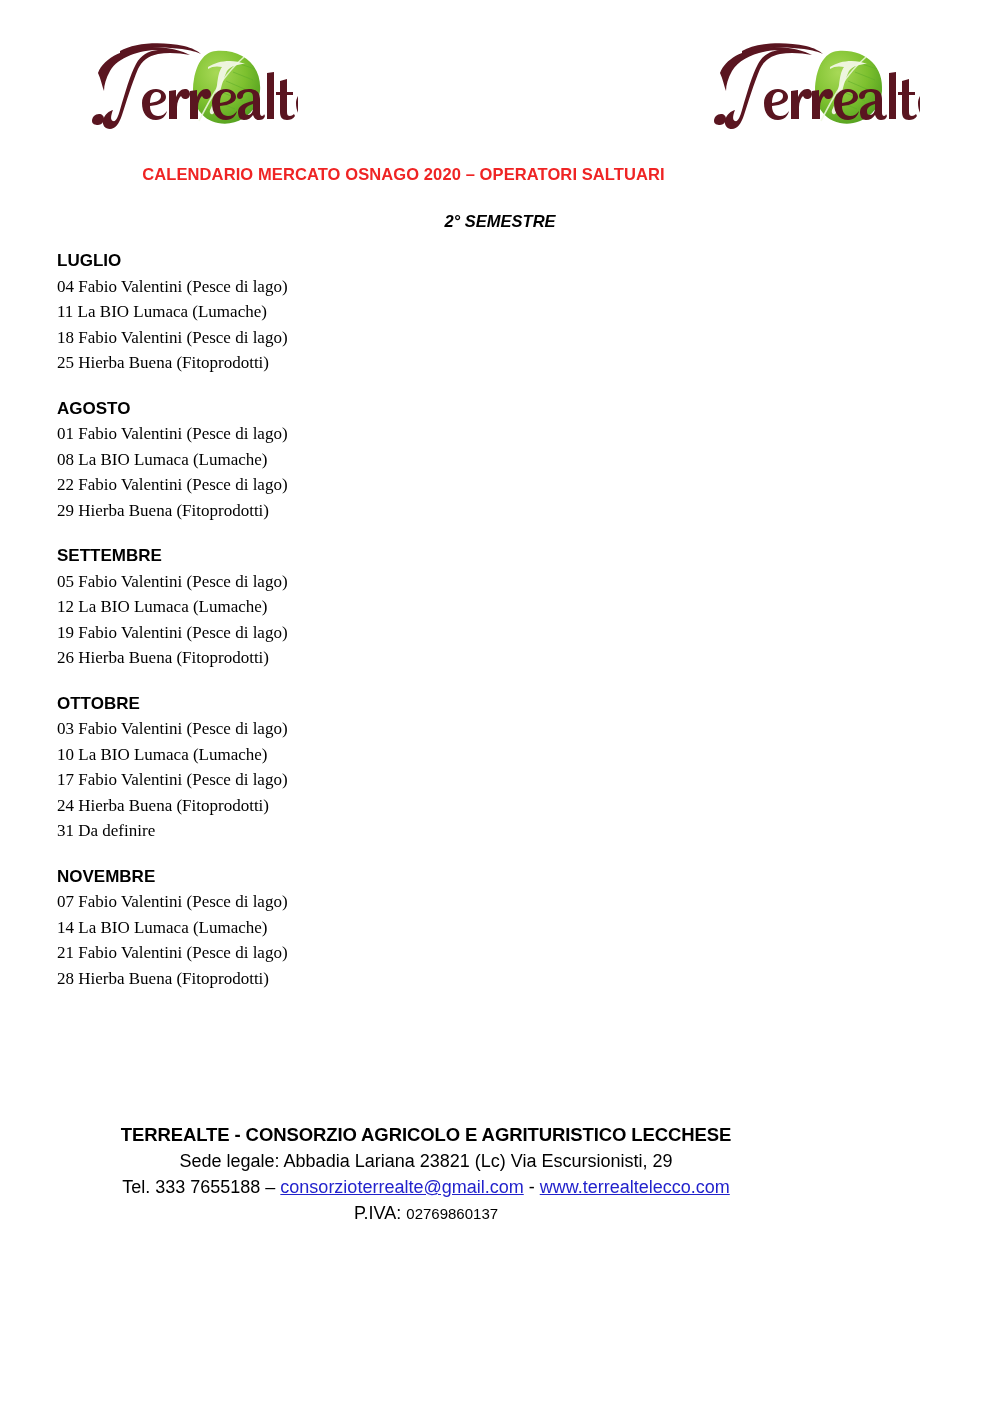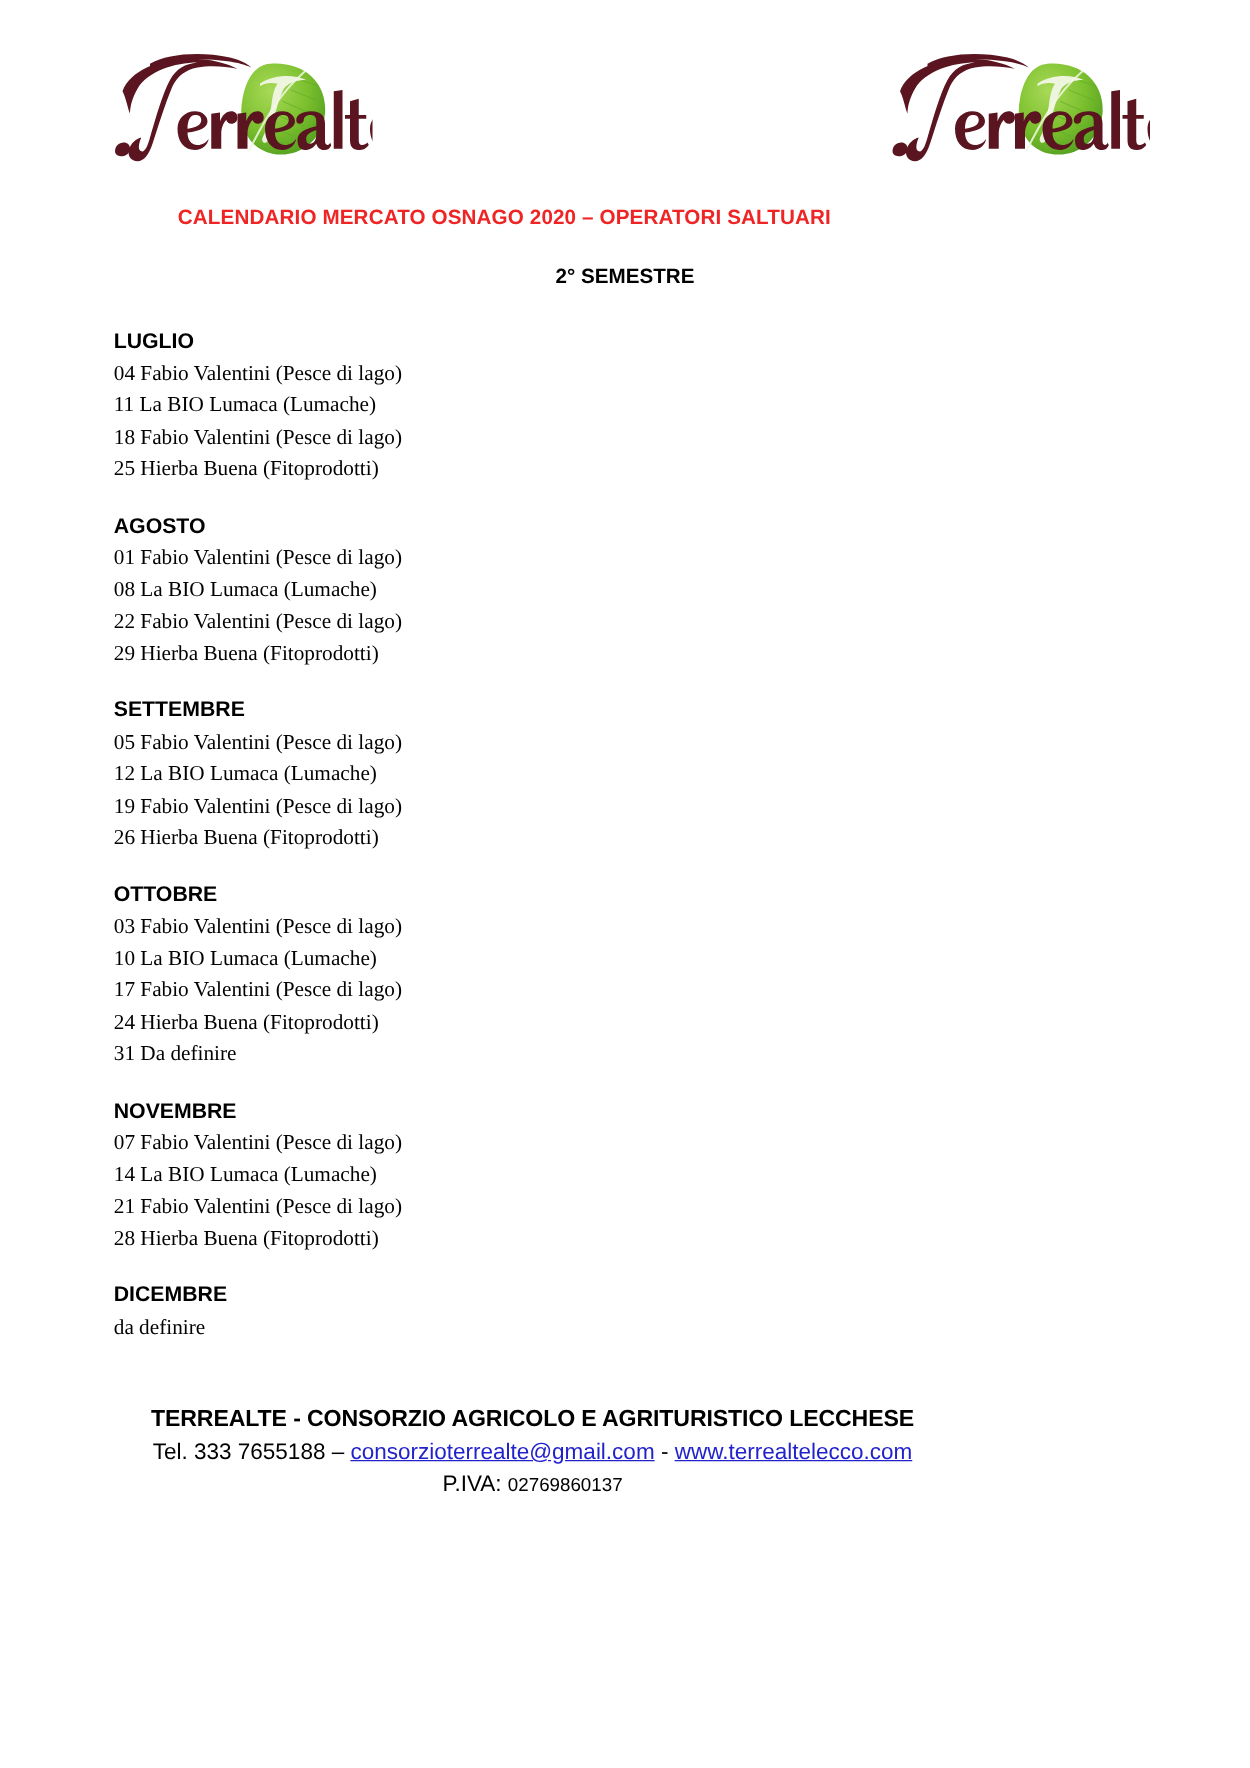--- a/index.html
+++ b/index.html
@@ -47,29 +47,29 @@
   }
   .doc-subtitle {
     position: absolute;
     top: 212px;
     left: 0;
     width: 1000px;
     text-align: center;
     color: #000000;
     font-weight: bold;
     font-size: 16.5px;
+    font-style: italic;
   }
 
   
   .calendar {
     position: absolute;
     left: 57px;
-    top: 260px;
+    top: 248px;
     width: 600px;
-    margin-left: 34px;
   }
   .month-block { margin-bottom: 20px; }
   .month-block:last-child { margin-bottom: 0; }
   .month-name {
     font-weight: bold;
     font-size: 17px;
     line-height: 25.5px;
     white-space: nowrap;
   }
   .entry {
@@ -246,27 +246,24 @@
       <div class="entry">24 Hierba Buena (Fitoprodotti)</div>
       <div class="entry">31 Da definire</div>
     </div>
     <div class="month-block">
       <div class="month-name">NOVEMBRE</div>
       <div class="entry">07 Fabio Valentini (Pesce di lago)</div>
       <div class="entry">14 La BIO Lumaca (Lumache)</div>
       <div class="entry">21 Fabio Valentini (Pesce di lago)</div>
       <div class="entry">28 Hierba Buena (Fitoprodotti)</div>
     </div>
-    <div class="month-block">
-      <div class="month-name">DICEMBRE</div>
-      <div class="entry">da definire</div>
-    </div>
   </div>
 
 <div class="footer">
   <div class="footer-org">TERREALTE - CONSORZIO AGRICOLO E AGRITURISTICO LECCHESE</div>
+  <div class="footer-address">Sede legale: Abbadia Lariana 23821 (Lc) Via Escursionisti, 29</div>
   <div class="footer-contact">
     <span>Tel. 333 7655188 – </span><a class="link" href="#">consorzioterrealte@gmail.com</a><span> - </span><a class="link" href="#">www.terrealtelecco.com</a>
   </div>
   <div class="footer-piva">
     <span>P.IVA: </span><span class="piva-number">02769860137</span>
   </div>
 </div>
 
 </body></html>

